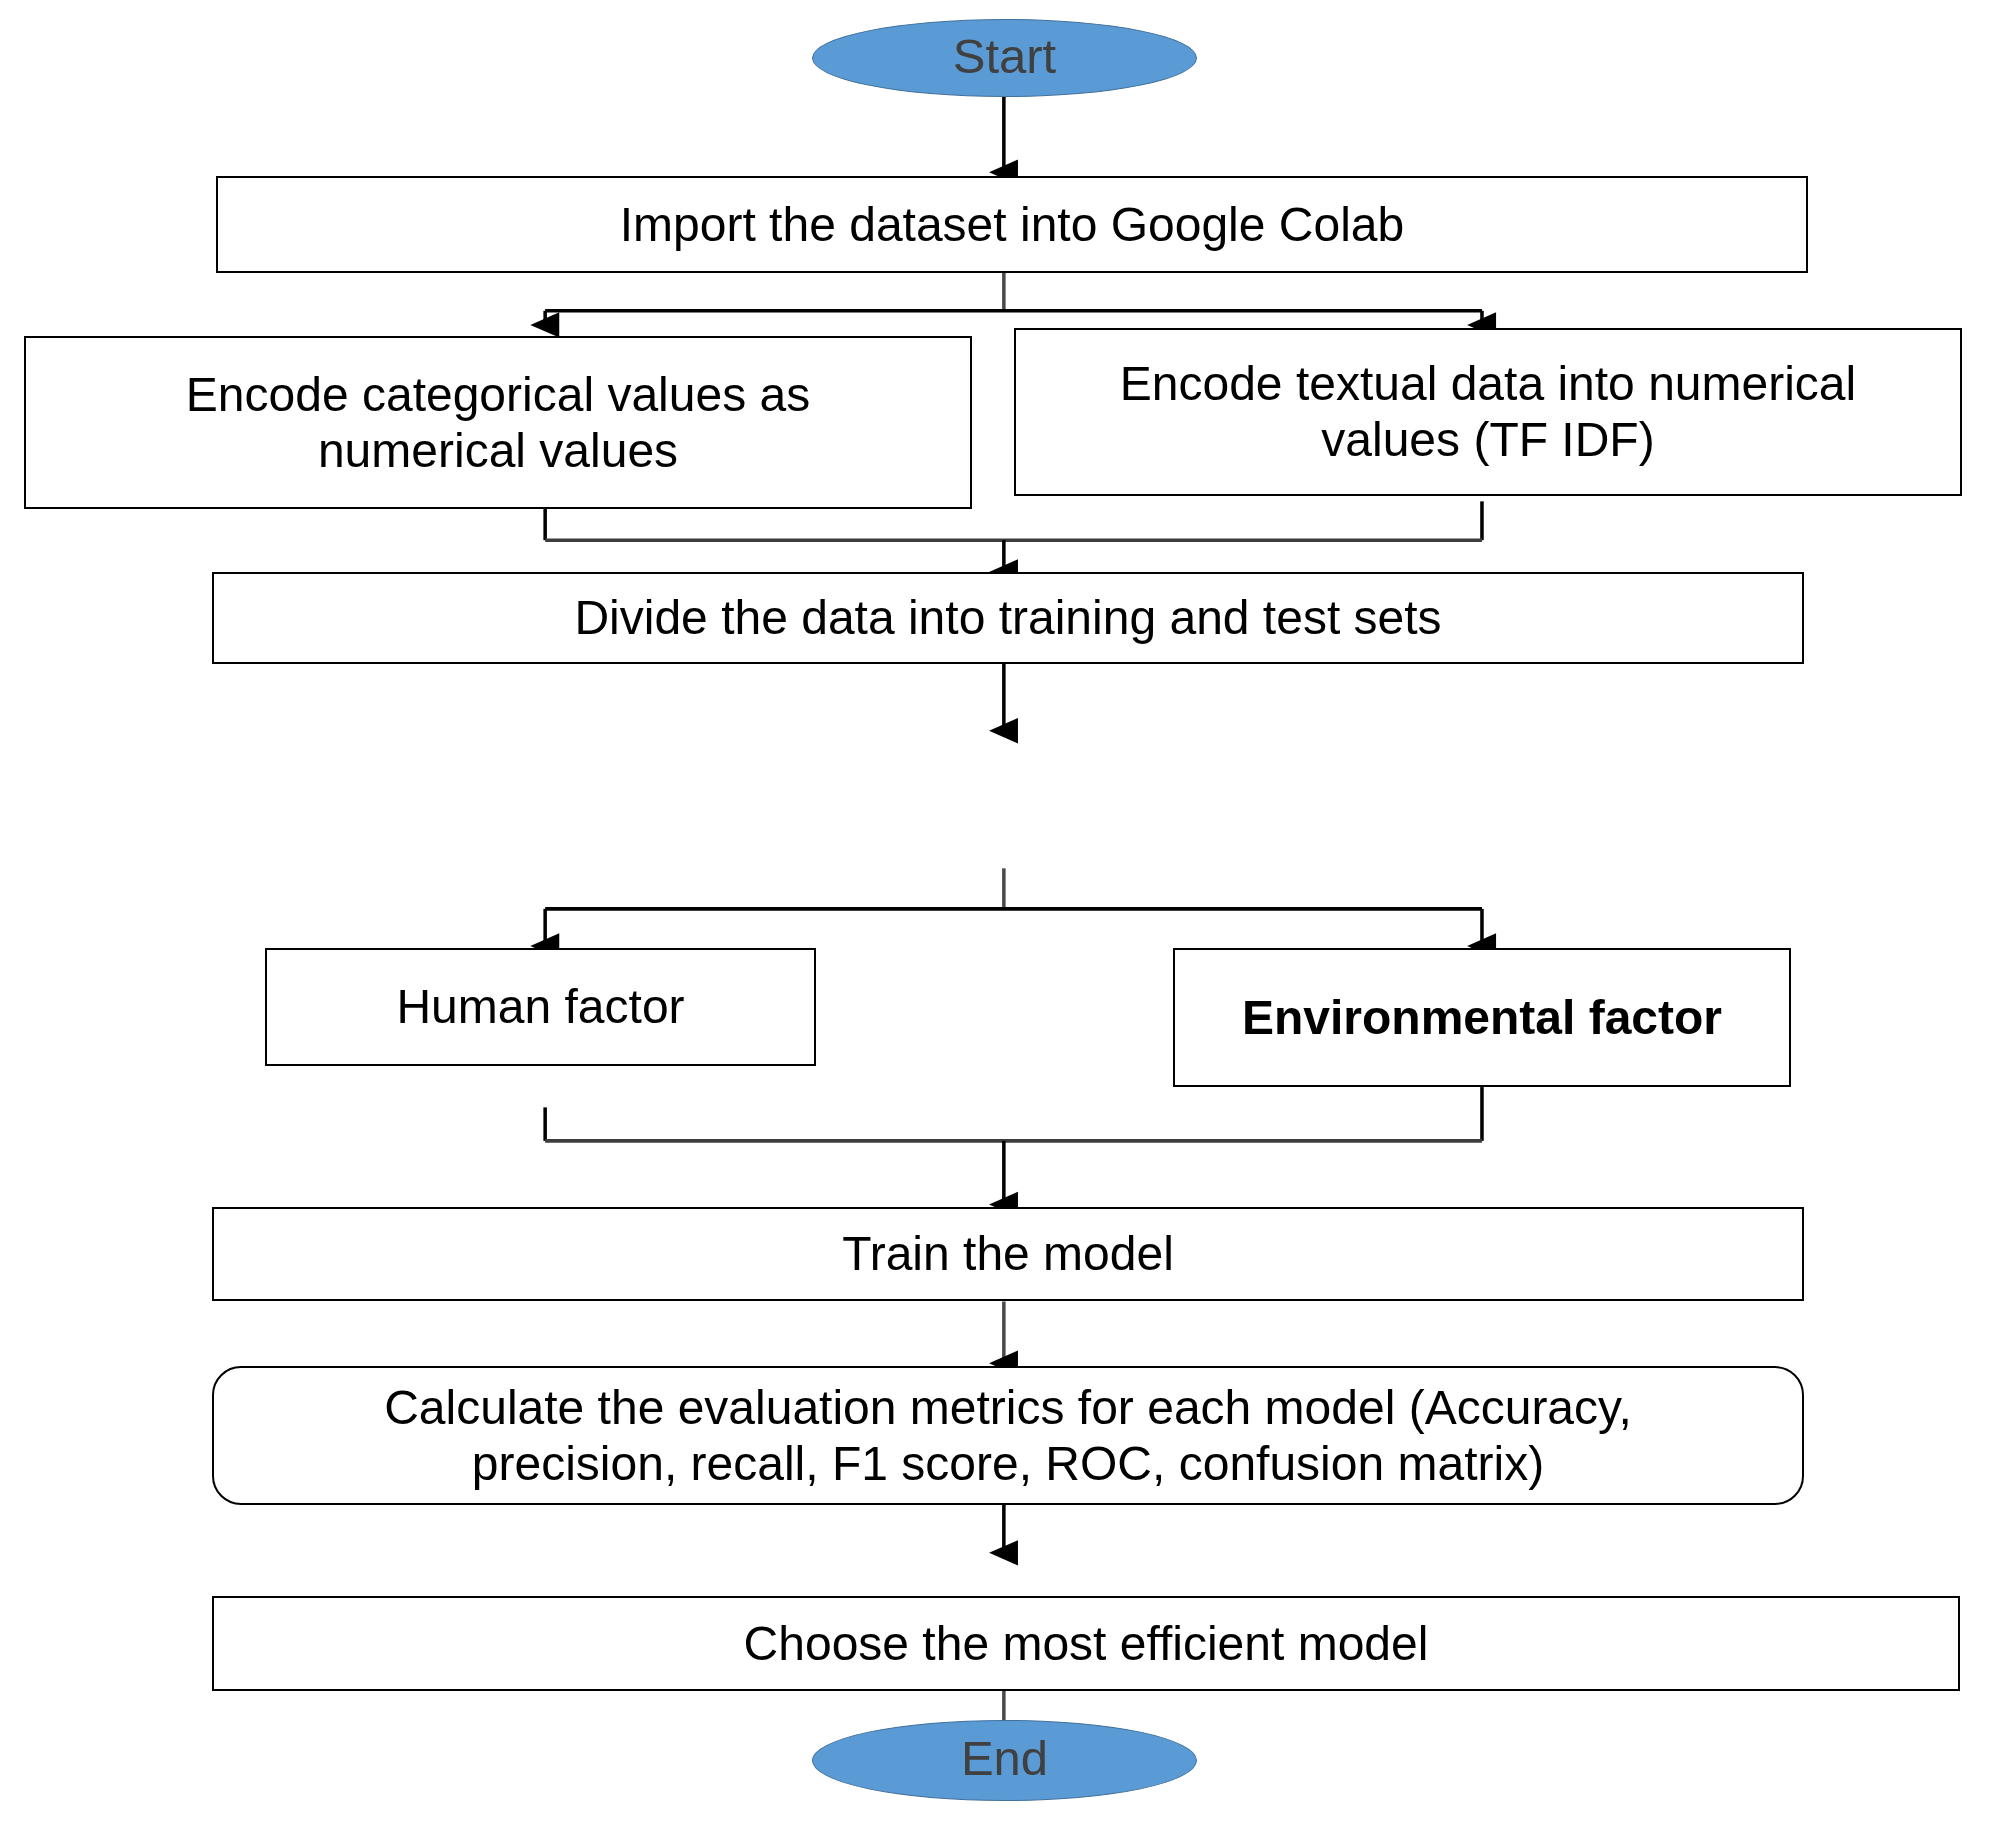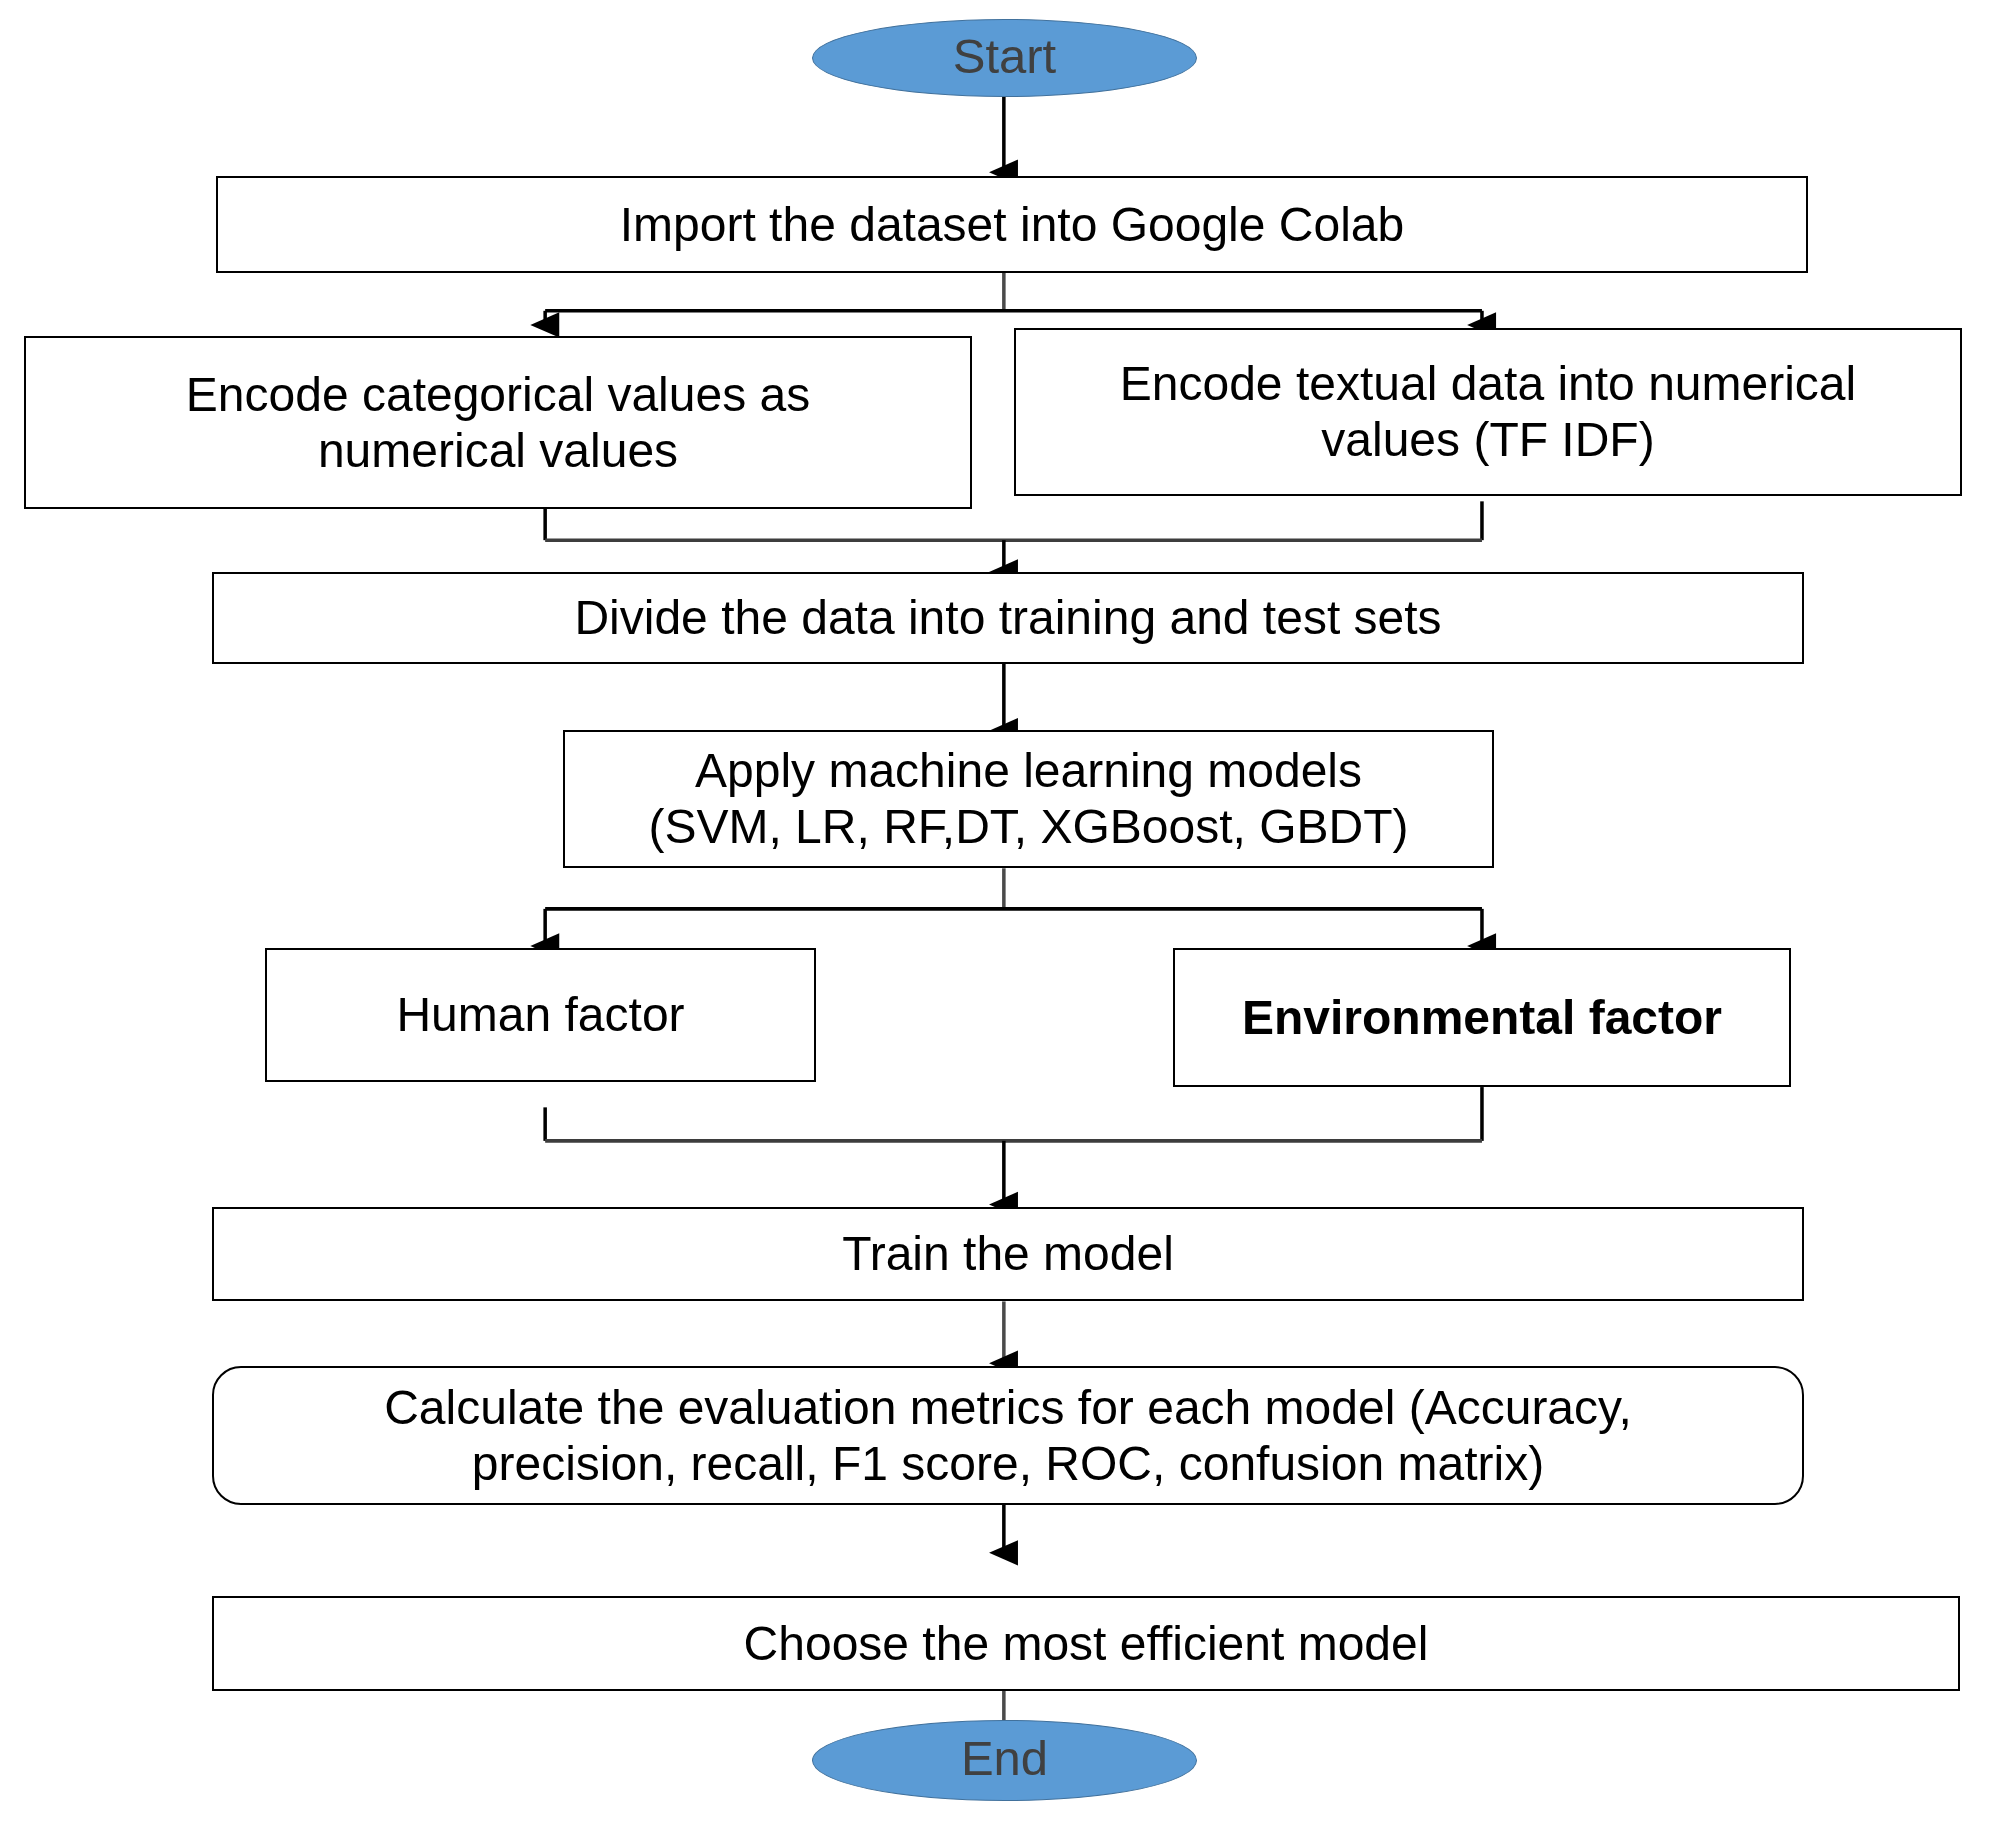--- a/index.html
+++ b/index.html
@@ -132,26 +132,22 @@
 
   <div class="node node-box" style="left:1014px; top:328px; width:948px; height:168px;">
     <span class="node-label">Encode textual data into numerical
 values (TF IDF)</span>
   </div>
 
   <div class="node node-box" style="left:212px; top:572px; width:1592px; height:92px;">
     <span class="node-label">Divide the data into training and test sets</span>
   </div>
 
-  <div class="node node-box" style="left:563px; top:730px; width:931px; height:138px;">
-    <span class="node-label">Apply machine learning models
-(SVM, LR, RF,DT, XGBoost, GBDT)</span>
-  </div>
 
-  <div class="node node-box" style="left:265px; top:948px; width:551px; height:134px;">
+  <div class="node node-box" style="left:265px; top:948px; width:551px; height:118px;">
     <span class="node-label">Human factor</span>
   </div>
 
   <div class="node node-box" style="left:1173px; top:948px; width:618px; height:139px;font-weight:bold;">
     <span class="node-label">Environmental factor</span>
   </div>
 
   <div class="node node-box" style="left:212px; top:1207px; width:1592px; height:94px;">
     <span class="node-label">Train the model</span>
   </div>

